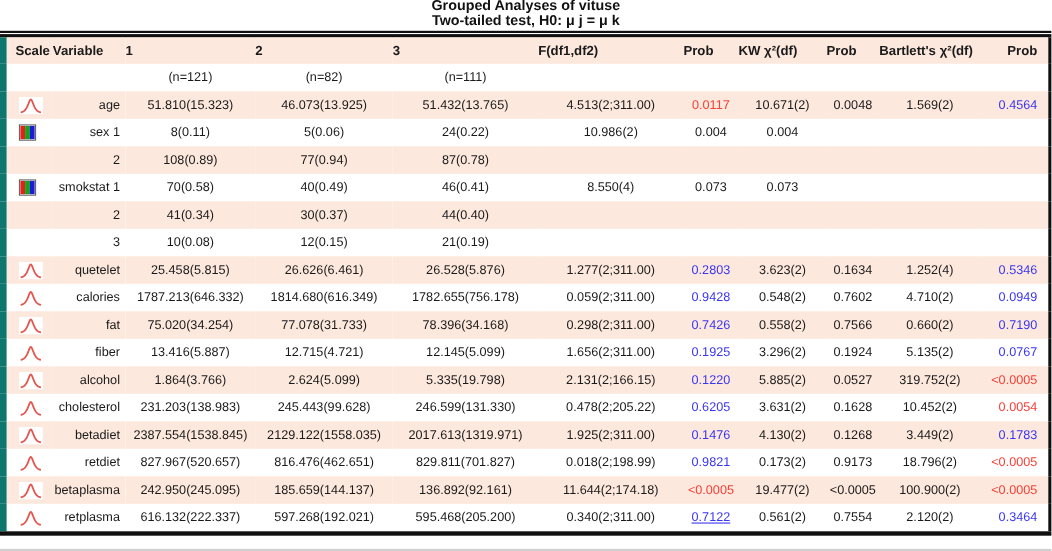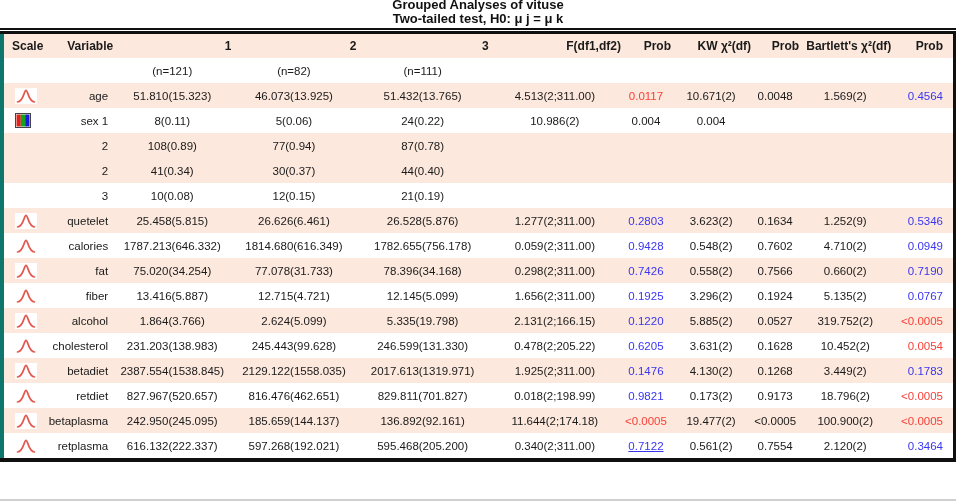--- a/index.html
+++ b/index.html
@@ -7,23 +7,23 @@
   body {
     width:956px; height:501px; overflow:hidden;
     font-family:"Liberation Sans","DejaVu Sans",sans-serif;
     color:#1a1a1a;
     position:relative;
   }
   .titles { text-align:center; margin-top:-3px; line-height:14px; padding-top:1px; }
   .title-line { font-size:13px; font-weight:bold; color:#111; }
   .rule-top { height:6px; border-top:2px solid #101010; border-bottom:3px solid #101010; margin-top:2px; }
   table { width:956px; border-collapse:collapse; table-layout:fixed;
-          border-left:4px solid #0f766e; border-right:3px solid #101010; }
+          border-left:6px solid #0f766e; border-right:3px solid #101010; }
   th, td { font-size:11.5px; height:25px; padding:0; white-space:nowrap; overflow:hidden; vertical-align:middle; }
-  thead th { font-weight:bold; font-size:12px; height:24px; background:var(--shade,#fce8dc); text-align:right; }
+  thead th { font-weight:bold; font-size:12px; height:24px; background:var(--shade,#fce8dc); text-align:left; }
   th.h-scale { text-align:left; padding-left:8px; }
   th.h-prob3 { text-align:right; padding-right:10px; }
   tr.shaded td { background:var(--shade,#fce8dc); }
   td.c-scale { text-align:left; padding-left:11px; }
   td.c-scale svg { display:block; }
   td.c-var  { text-align:right; padding-right:5px; }
   td.c-num  { text-align:center; }
   td.c-prob3{ text-align:right; padding-right:10px; }
   .rule-bottom { height:4px; background:#101010; }
   .window-edge { position:absolute; left:0; right:0; bottom:0; height:2px; background:#cfcfcf; }
@@ -121,20 +121,38 @@
         <td class="c-num">108(0.89)</td>
         <td class="c-num">77(0.94)</td>
         <td class="c-num">87(0.78)</td>
         <td class="c-num"></td>
         <td class="c-num"></td>
         <td class="c-num"></td>
         <td class="c-num"></td>
         <td class="c-num"></td>
         <td class="c-prob3"></td>
       </tr>
+      <tr>
+        <td class="c-scale"><span><svg width="16" height="15" viewBox="0 0 16 15">
+              <rect x="0.5" y="0.5" width="15" height="14" fill="#ffffff" stroke="#444" stroke-width="1"></rect>
+              <rect x="1.5" y="1.5" width="4.3" height="12" fill="#e3201b"></rect>
+              <rect x="5.8" y="1.5" width="4.4" height="12" fill="#14a31c"></rect>
+              <rect x="10.2" y="1.5" width="4.3" height="12" fill="#1b1bd8"></rect>
+            </svg></span></td>
+        <td class="c-var">smokstat 1</td>
+        <td class="c-num">70(0.58)</td>
+        <td class="c-num">40(0.49)</td>
+        <td class="c-num">46(0.41)</td>
+        <td class="c-num">8.550(4)</td>
+        <td class="c-num" style="color: rgb(26, 26, 26);">0.073</td>
+        <td class="c-num">0.073</td>
+        <td class="c-num"></td>
+        <td class="c-num"></td>
+        <td class="c-prob3"></td>
+      </tr>
       <tr class="shaded">
         <td class="c-scale"></td>
         <td class="c-var">2</td>
         <td class="c-num">41(0.34)</td>
         <td class="c-num">30(0.37)</td>
         <td class="c-num">44(0.40)</td>
         <td class="c-num"></td>
         <td class="c-num"></td>
         <td class="c-num"></td>
         <td class="c-num"></td>
@@ -160,21 +178,21 @@
               <path d="M2.5 14 C8.5 13.6 9 2.4 11 2.4 C13 2.4 13.5 13.6 19.5 14" fill="none" stroke="#e4574f" stroke-width="1.7" stroke-linecap="round"></path>
             </svg></span></td>
         <td class="c-var">quetelet</td>
         <td class="c-num">25.458(5.815)</td>
         <td class="c-num">26.626(6.461)</td>
         <td class="c-num">26.528(5.876)</td>
         <td class="c-num">1.277(2;311.00)</td>
         <td class="c-num" style="color: rgb(58, 54, 242);">0.2803</td>
         <td class="c-num">3.623(2)</td>
         <td class="c-num">0.1634</td>
-        <td class="c-num">1.252(9)</td>
+        <td class="c-num">1.252(4)</td>
         <td class="c-prob3" style="color: rgb(58, 54, 242); margin-top: 22px;">0.5346</td>
       </tr>
       <tr>
         <td class="c-scale"><span><svg width="22" height="16" viewBox="0 0 22 16">
               <rect x="0" y="0" width="22" height="16" fill="#ffffff"></rect>
               <path d="M2.5 14 C8.5 13.6 9 2.4 11 2.4 C13 2.4 13.5 13.6 19.5 14" fill="none" stroke="#e4574f" stroke-width="1.7" stroke-linecap="round"></path>
             </svg></span></td>
         <td class="c-var">calories</td>
         <td class="c-num">1787.213(646.332)</td>
         <td class="c-num">1814.680(616.349)</td>

